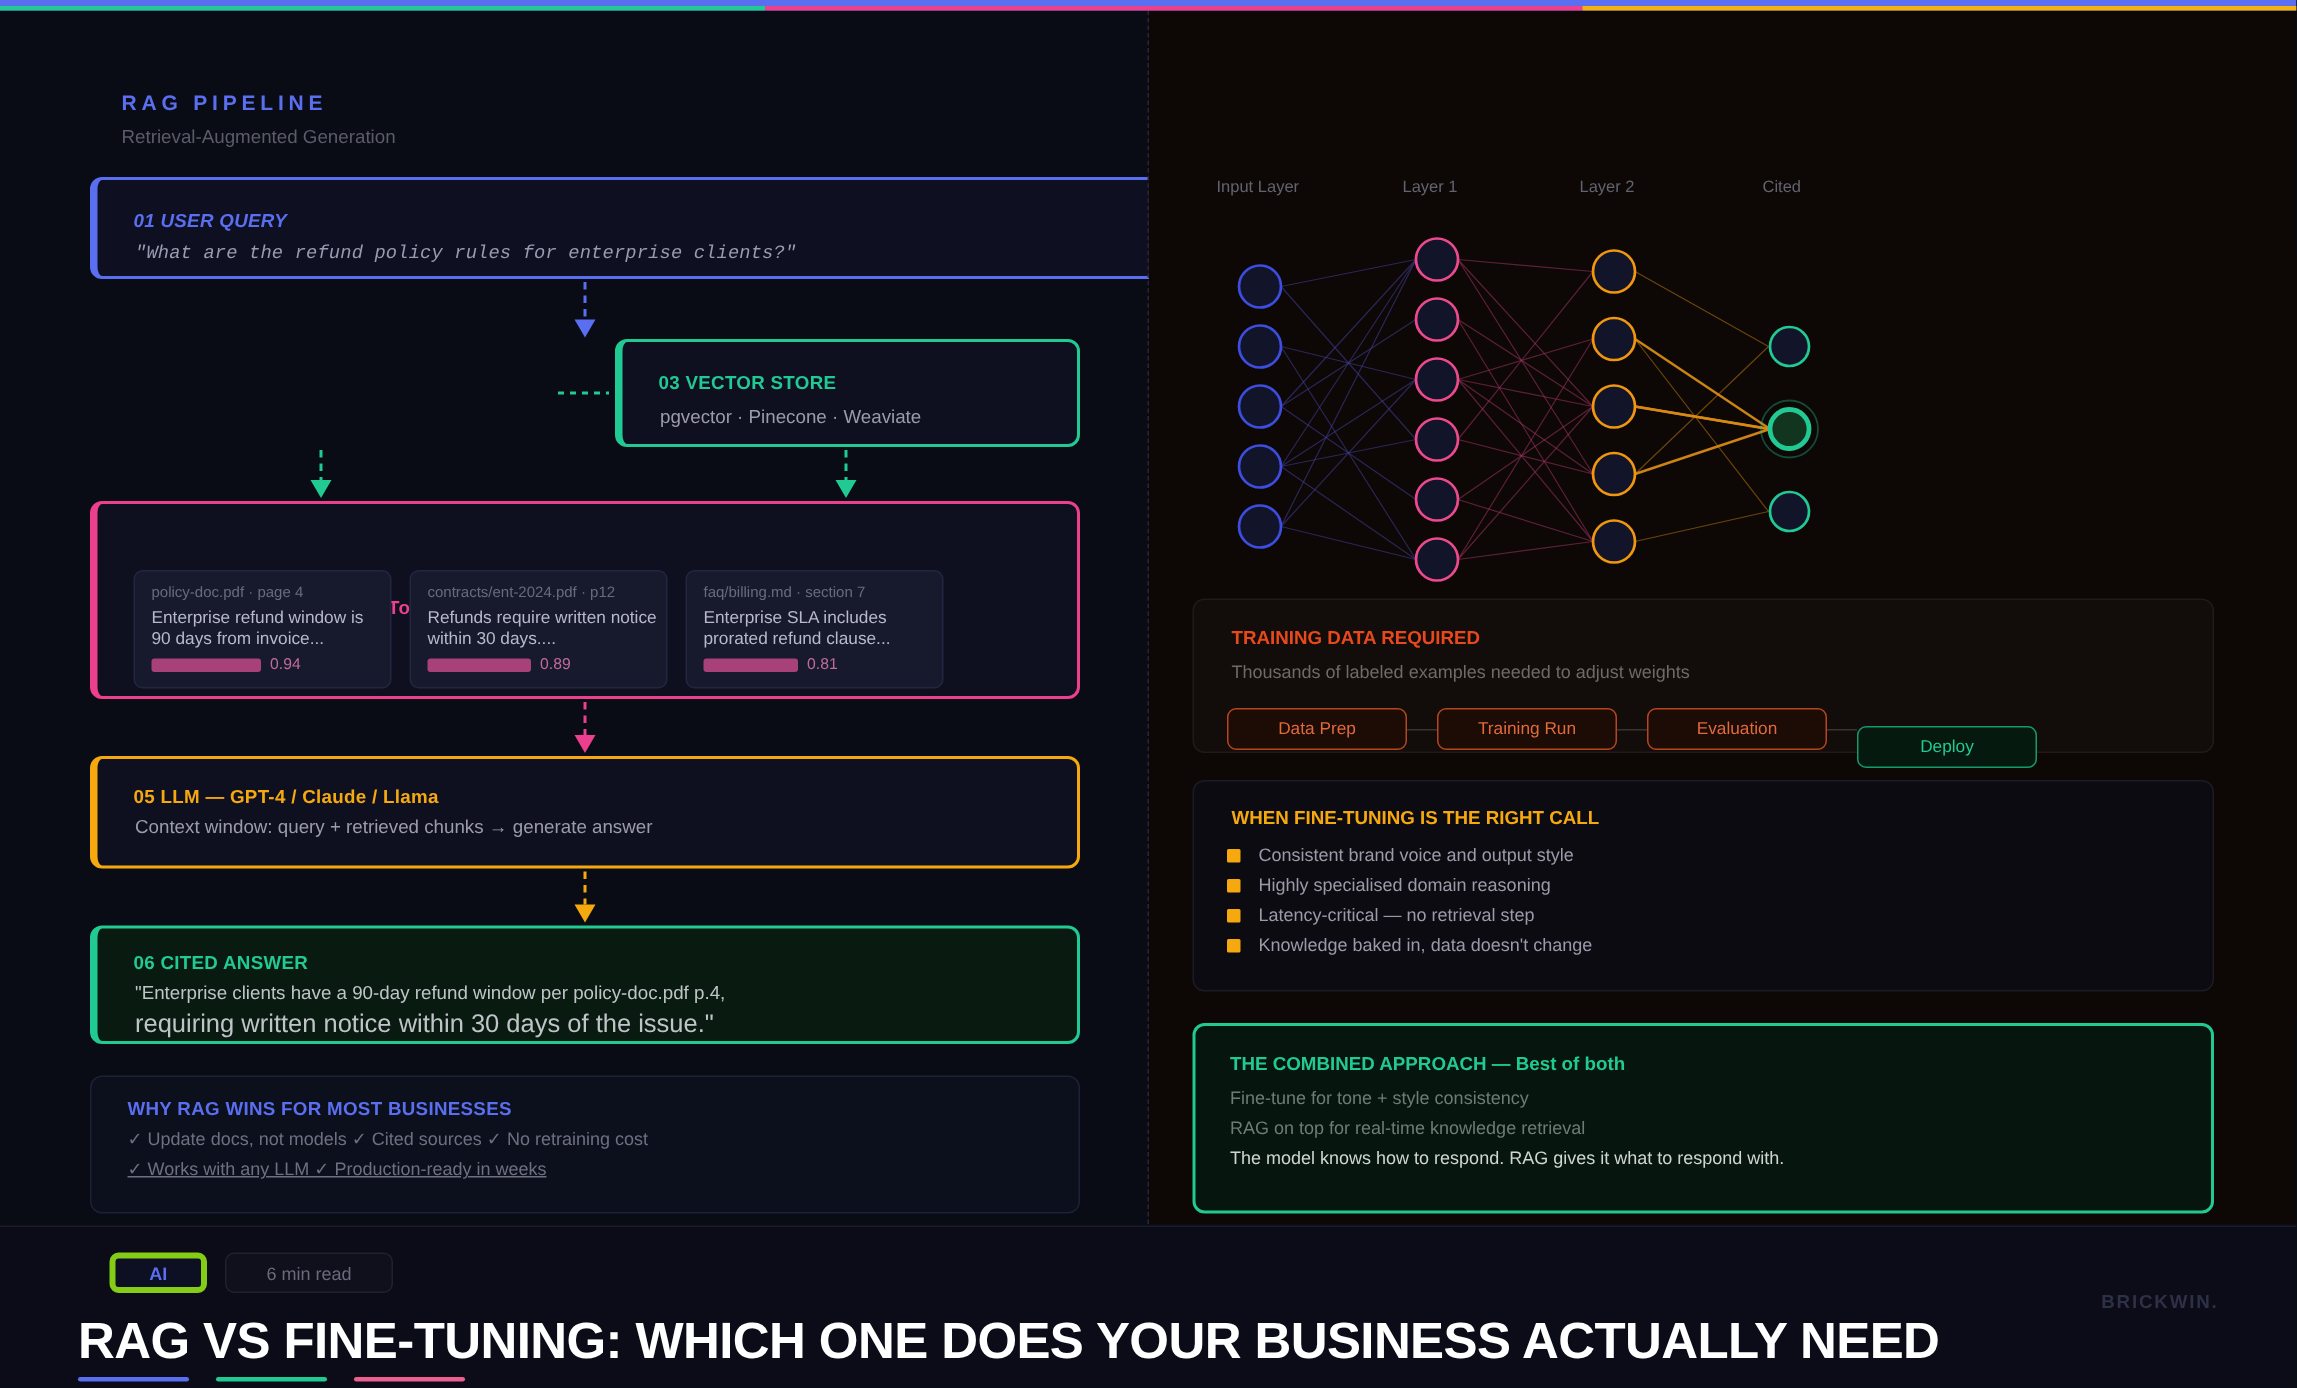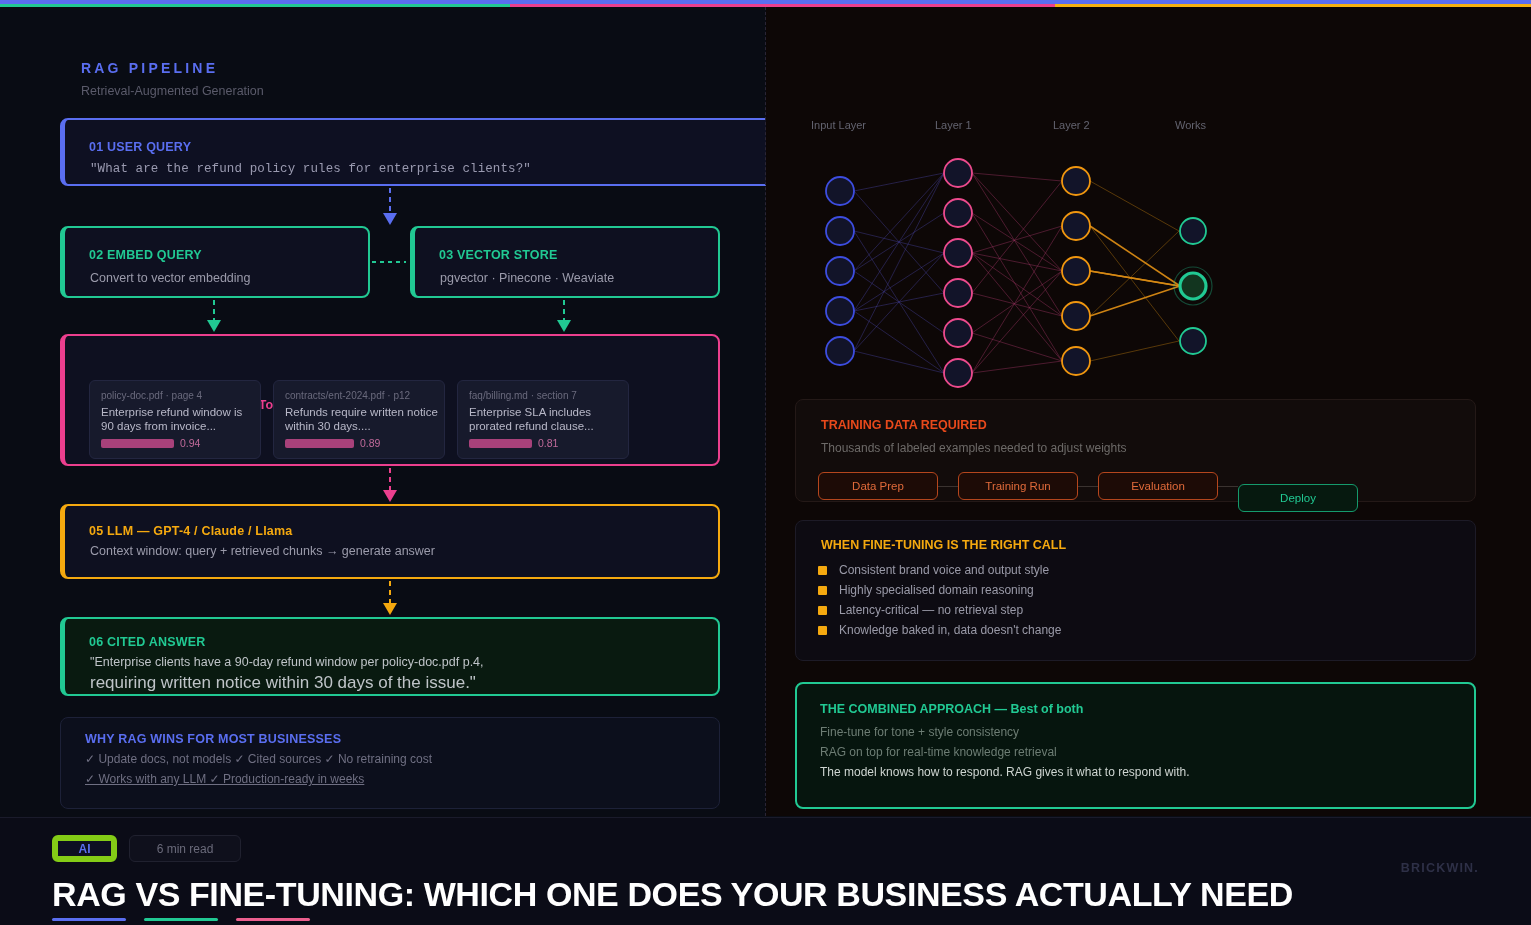--- a/index.html
+++ b/index.html
@@ -40,21 +40,21 @@
   .card .num {
     position:absolute; font-size:12.5px; font-weight:700; letter-spacing:.2px;
   }
   .card .body {
     position:absolute; font-size:12.5px; color:#9b9bab;
   }
   .mono { font-family:"Liberation Mono", monospace; font-size:12px; letter-spacing:.1px; }
 
   
   #step01 { left:60px; top:111px; width:776px; height:68px;
-            border:2px solid #5a6ef0; border-left:5px solid #5a6ef0; background:#0e1022; }
+            border:2px solid #5a6ef0; border-left:5px solid #5a6ef0; background:#0e1022;font-style:italic; }
   #step01 .num { left:24px; top:20px; color:#5a6ef0; }
   #step01 .body { left:25px; top:42px; color:#9a9ab0; }
 
   
   #step02 { left:60px; top:219px; width:310px; height:72px;
             border:2px solid #21c993; border-left:5px solid #21c993; }
   #step02 .num { left:24px; top:20px; color:#21c993; }
   #step02 .body { left:25px; top:43px; }
 
   
@@ -138,21 +138,21 @@
   #combined .r1 { position:absolute; left:23px; top:41px; font-size:12px; color:#6d7d74; }
   #combined .r2 { position:absolute; left:23px; top:61px; font-size:12px; color:#6d7d74; }
   #combined .r3 { position:absolute; left:23px; top:81px; font-size:12px; color:#cfd6d2; }
 
   
   .footer { position:absolute; left:0; top:817px; width:1531px; height:108px;
             background:#0b0c17; border-top:1px solid #1a1b2b; }
   .chips { position:absolute; left:52px; top:17px; display:flex; gap:12px; }
   .chip { height:27px; border-radius:6px; display:flex; align-items:center;
           justify-content:center; font-size:12px; font-weight:700; }
-  .chip.ai   { width:65px; border:6px solid #84cc16; color:#5a6ef0; background:#0d0f22; }
+  .chip.ai   { width:65px; border:4px solid #84cc16; color:#5a6ef0; background:#0d0f22;margin-left:21px; }
   .chip.read { width:112px; border:1px solid #20212f; color:#6a6a7a; background:#0f101c;
                font-weight:400; }
   .headline { position:absolute; left:52px; top:57px; font-size:34px; font-weight:700;
               letter-spacing:-0.4px; color:#ffffff; white-space:nowrap; }
   .rules { position:absolute; left:52px; top:100px; display:flex; gap:18px; }
   .rule { width:74px; height:3px; border-radius:2px; }
   .brand { position:absolute; right:52px; top:43px; font-size:12.5px; font-weight:700;
            letter-spacing:1.2px; color:#2e3047; }
 </style>
 </head>
@@ -189,24 +189,20 @@
       <line x1="564" y1="293" x2="564" y2="313" stroke="#21c993" stroke-width="2" stroke-dasharray="5,4"></line>
       <polygon points="557,313 571,313 564,325" fill="#21c993"></polygon>
 
       <line x1="390" y1="461" x2="390" y2="483" stroke="#ec3f8e" stroke-width="2" stroke-dasharray="5,4"></line>
       <polygon points="383,483 397,483 390,495" fill="#ec3f8e"></polygon>
 
       <line x1="390" y1="574" x2="390" y2="596" stroke="#f5a90f" stroke-width="2" stroke-dasharray="5,4"></line>
       <polygon points="383,596 397,596 390,608" fill="#f5a90f"></polygon>
     </svg>
 
-    <div class="card" id="step02">
-      <div class="num">02 EMBED QUERY</div>
-      <div class="body">Convert to vector embedding</div>
-    </div>
 
     <div class="card" id="step03">
       <div class="num">03 VECTOR STORE</div>
       <div class="body">pgvector · Pinecone · Weaviate</div>
     </div>
 
     <div class="card" id="step04">
       <div class="num">04 RETRIEVED CHUNKS — Top 3 semantic matches</div>
       <div class="chunks" id="chunk-list">
           <div class="chunk">
@@ -258,21 +254,21 @@
     
     
   </div>
 
   <div class="divider"></div>
 
   <div id="nnet">
     <div class="collabel" id="lbl0" style="left:16px;">Input Layer</div>
     <div class="collabel" id="lbl1" style="left:140px;">Layer 1</div>
     <div class="collabel" id="lbl2" style="left:258px;">Layer 2</div>
-    <div class="collabel" id="lbl3" style="left:380px;">Works</div>
+    <div class="collabel" id="lbl3" style="left:380px;">Cited</div>
     <svg id="nn-svg" width="460" height="250">
         <line x1="59" y1="48" x2="149" y2="30" stroke="#44409a" stroke-width="0.8" opacity="0.55"></line>
         <line x1="59" y1="48" x2="149" y2="150" stroke="#44409a" stroke-width="0.8" opacity="0.55"></line>
         <line x1="59" y1="88" x2="149" y2="110" stroke="#44409a" stroke-width="0.8" opacity="0.55"></line>
         <line x1="59" y1="88" x2="149" y2="230" stroke="#44409a" stroke-width="0.8" opacity="0.55"></line>
         <line x1="59" y1="128" x2="149" y2="30" stroke="#44409a" stroke-width="0.8" opacity="0.55"></line>
         <line x1="59" y1="128" x2="149" y2="70" stroke="#44409a" stroke-width="0.8" opacity="0.55"></line>
         <line x1="59" y1="128" x2="149" y2="190" stroke="#44409a" stroke-width="0.8" opacity="0.55"></line>
         <line x1="59" y1="168" x2="149" y2="30" stroke="#44409a" stroke-width="0.8" opacity="0.55"></line>
         <line x1="59" y1="168" x2="149" y2="110" stroke="#44409a" stroke-width="0.8" opacity="0.55"></line>

